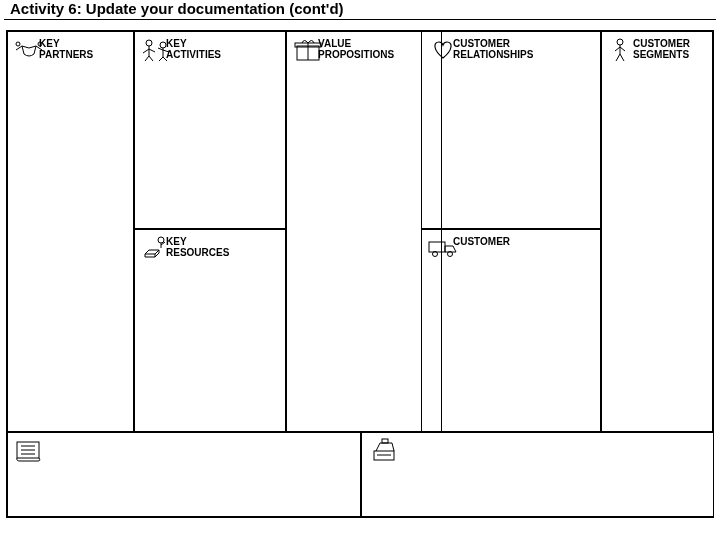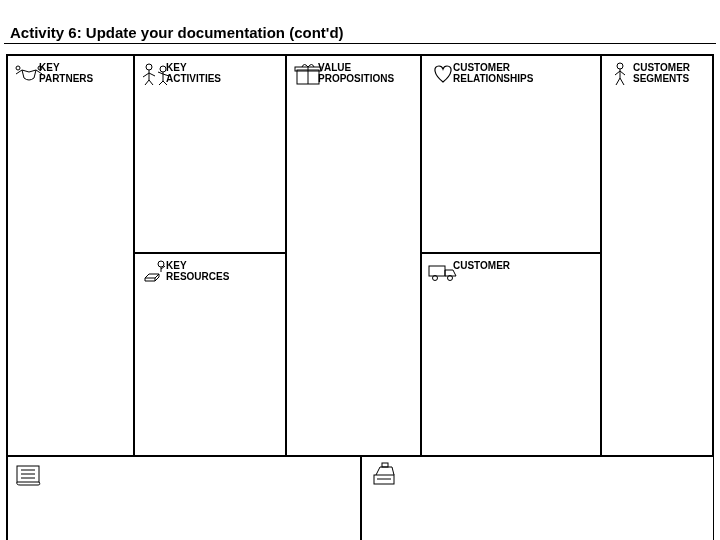--- a/index.html
+++ b/index.html
@@ -1,26 +1,26 @@
 <!DOCTYPE html>
 <html><head>
 <meta charset="utf-8">
 <style>
   html,body{margin:0;padding:0;width:720px;height:540px;font-family:Arial,Helvetica,sans-serif;background:#fff;color:#000}
-  .title{font-size:15px;font-weight:700;padding:24px 10px 2px}
+  .title{font-size:15px;font-weight:700;padding:0 10px 2px}
   .rule{border-bottom:1.5px solid #000;margin:0 4px 10px}
   .canvas{position:relative;margin:0 6px;width:708px;height:488px;box-sizing:border-box;border:1.5px solid #000}
   .cell{position:absolute;box-sizing:border-box;border:1px solid #000}
   .lbl{font-size:10px;font-weight:700;line-height:1.1;position:absolute;top:6px;left:31px;right:4px;white-space:pre-line}
   .ico{position:absolute;left:4px;top:4px;width:34px;height:26px}
   svg{width:100%;height:100%}
   .kp{left:0;top:0;width:127px;height:401px}
   .ka{left:127px;top:0;width:152px;height:198px}
   .kr{left:127px;top:198px;width:152px;height:203px}
-  .vp{left:279px;top:0;width:135px;height:401px}
+  .vp{left:279px;top:0;width:156px;height:401px}
   .cr{left:414px;top:0;width:180px;height:198px}
   .ch{left:414px;top:198px;width:180px;height:203px}
   .cs{left:594px;top:0;width:112px;height:401px}
   .cost{left:0;top:401px;width:354px;height:85px}
   .rev{left:354px;top:401px;width:353px;height:85px}
 </style>
 </head>
 <body>
 
 <div class="title">Activity 6: Update your documentation (cont'd)</div>

